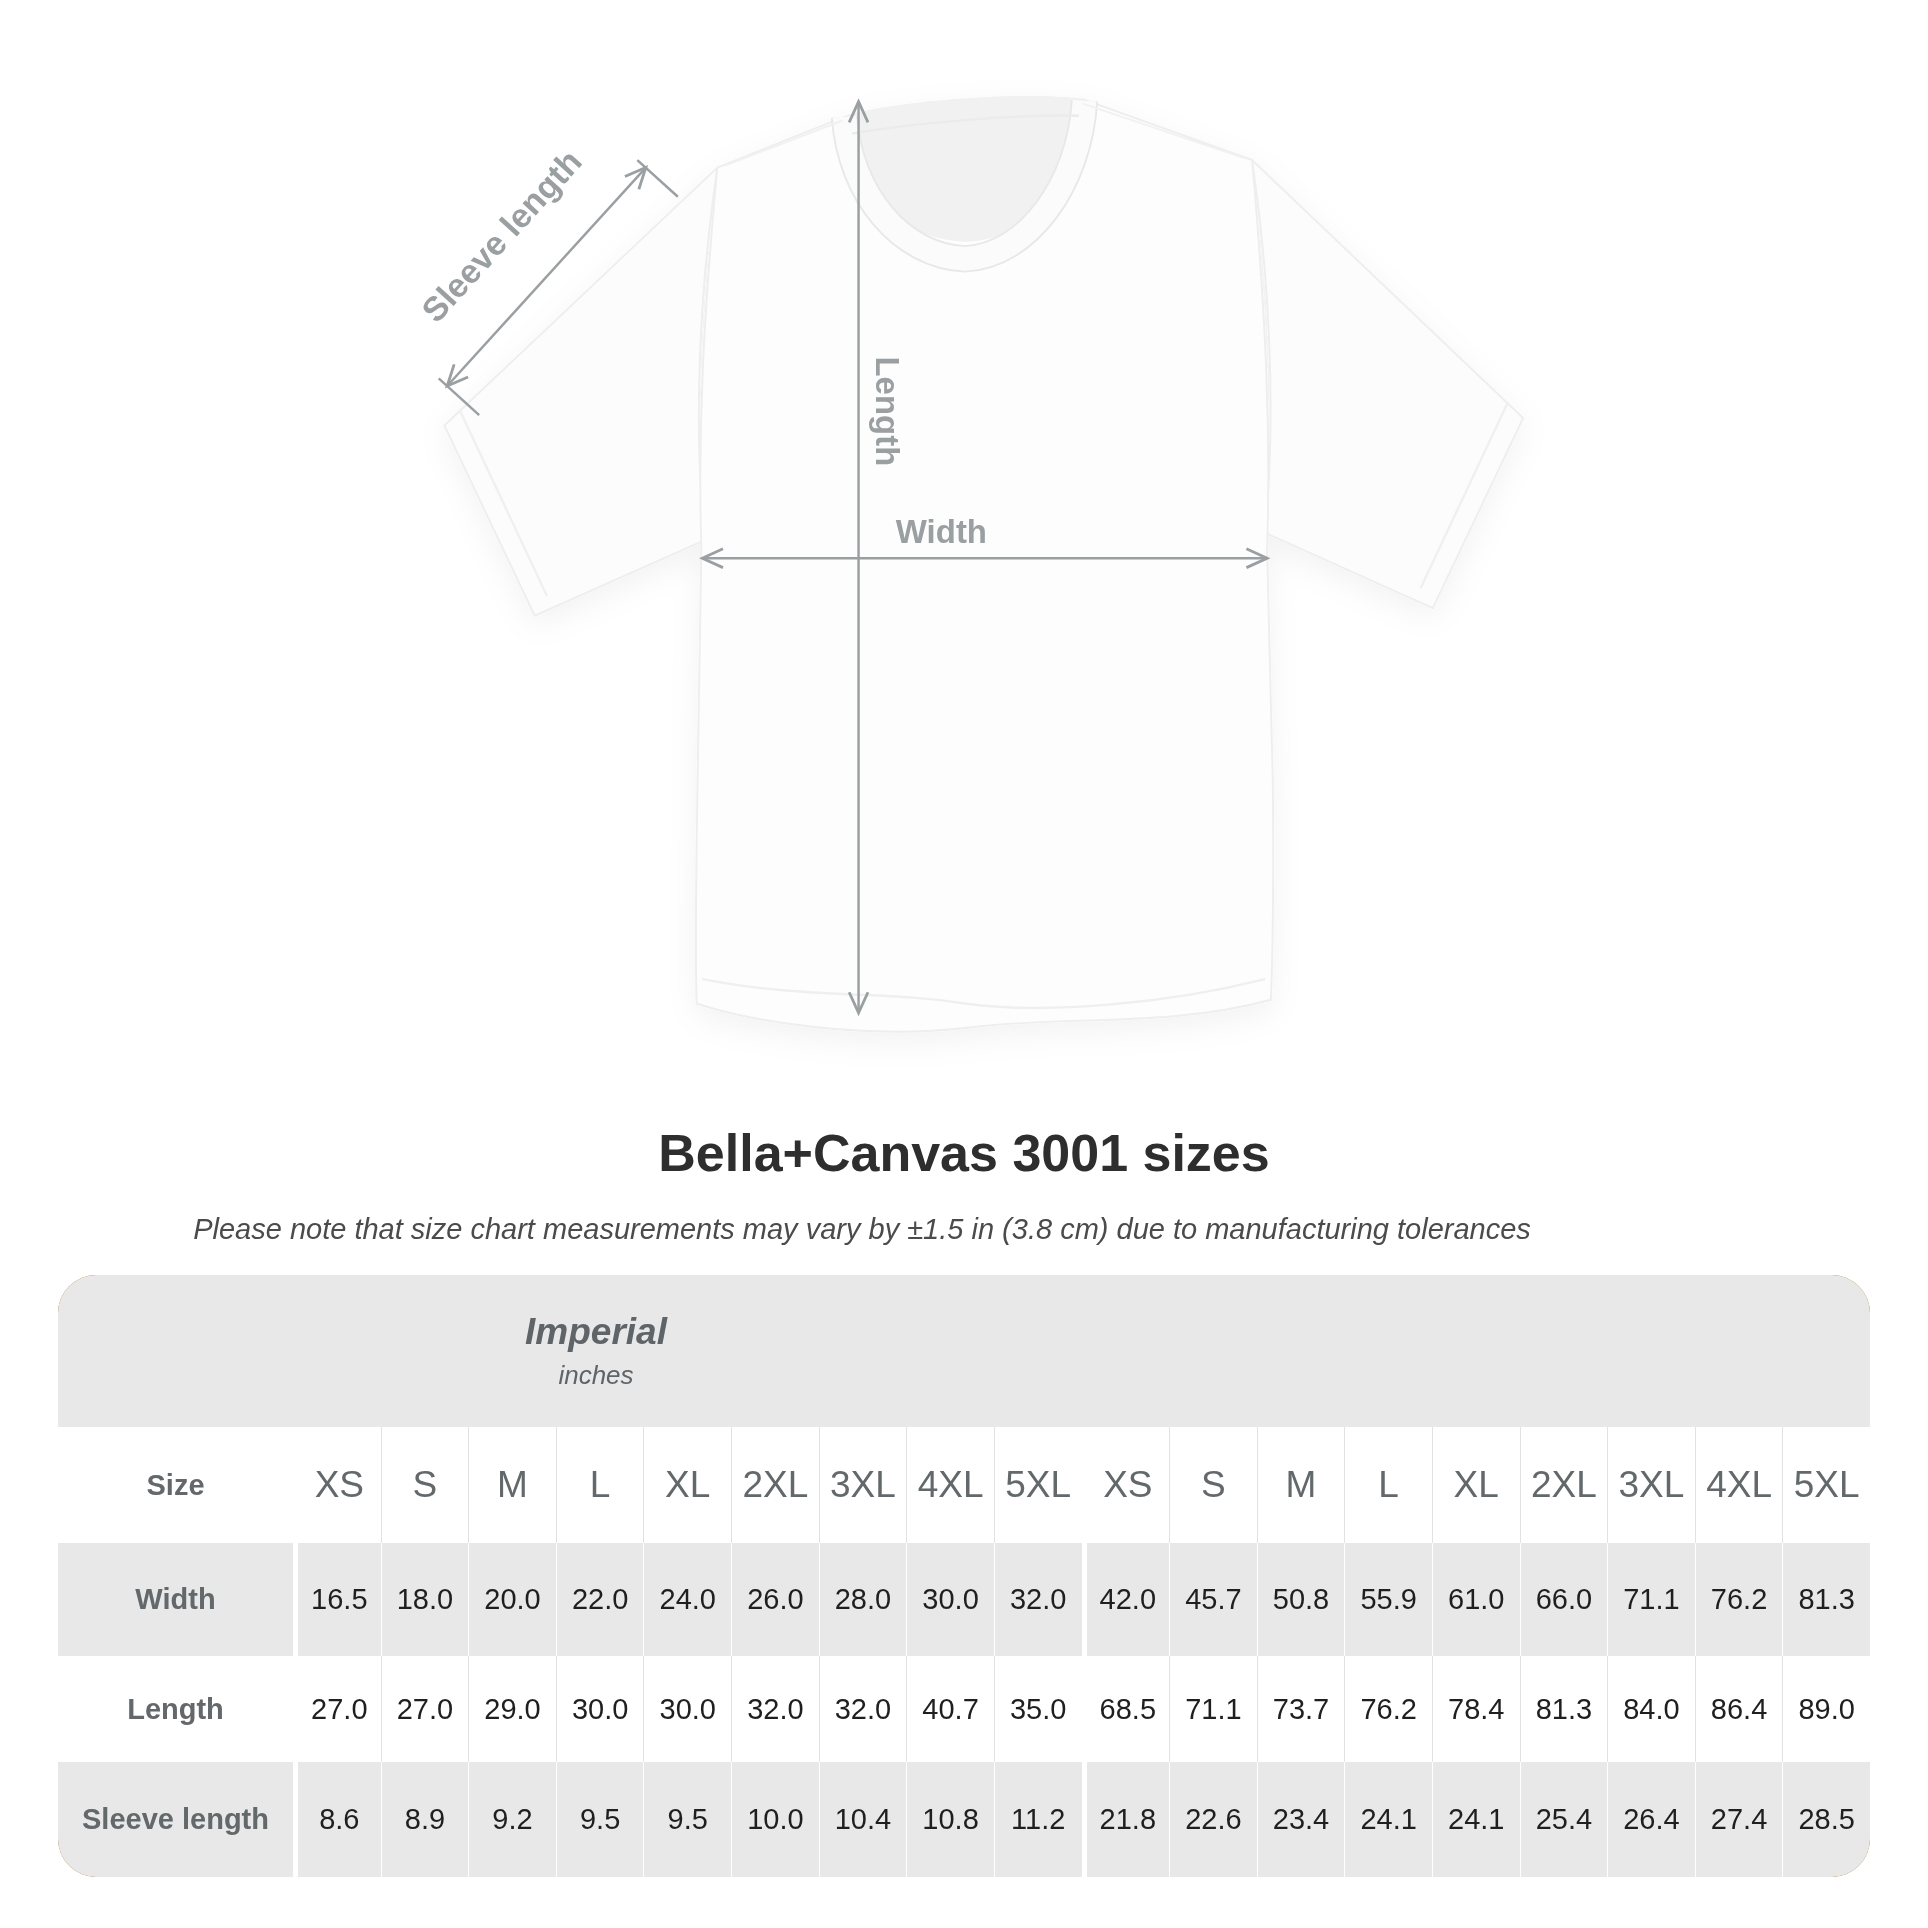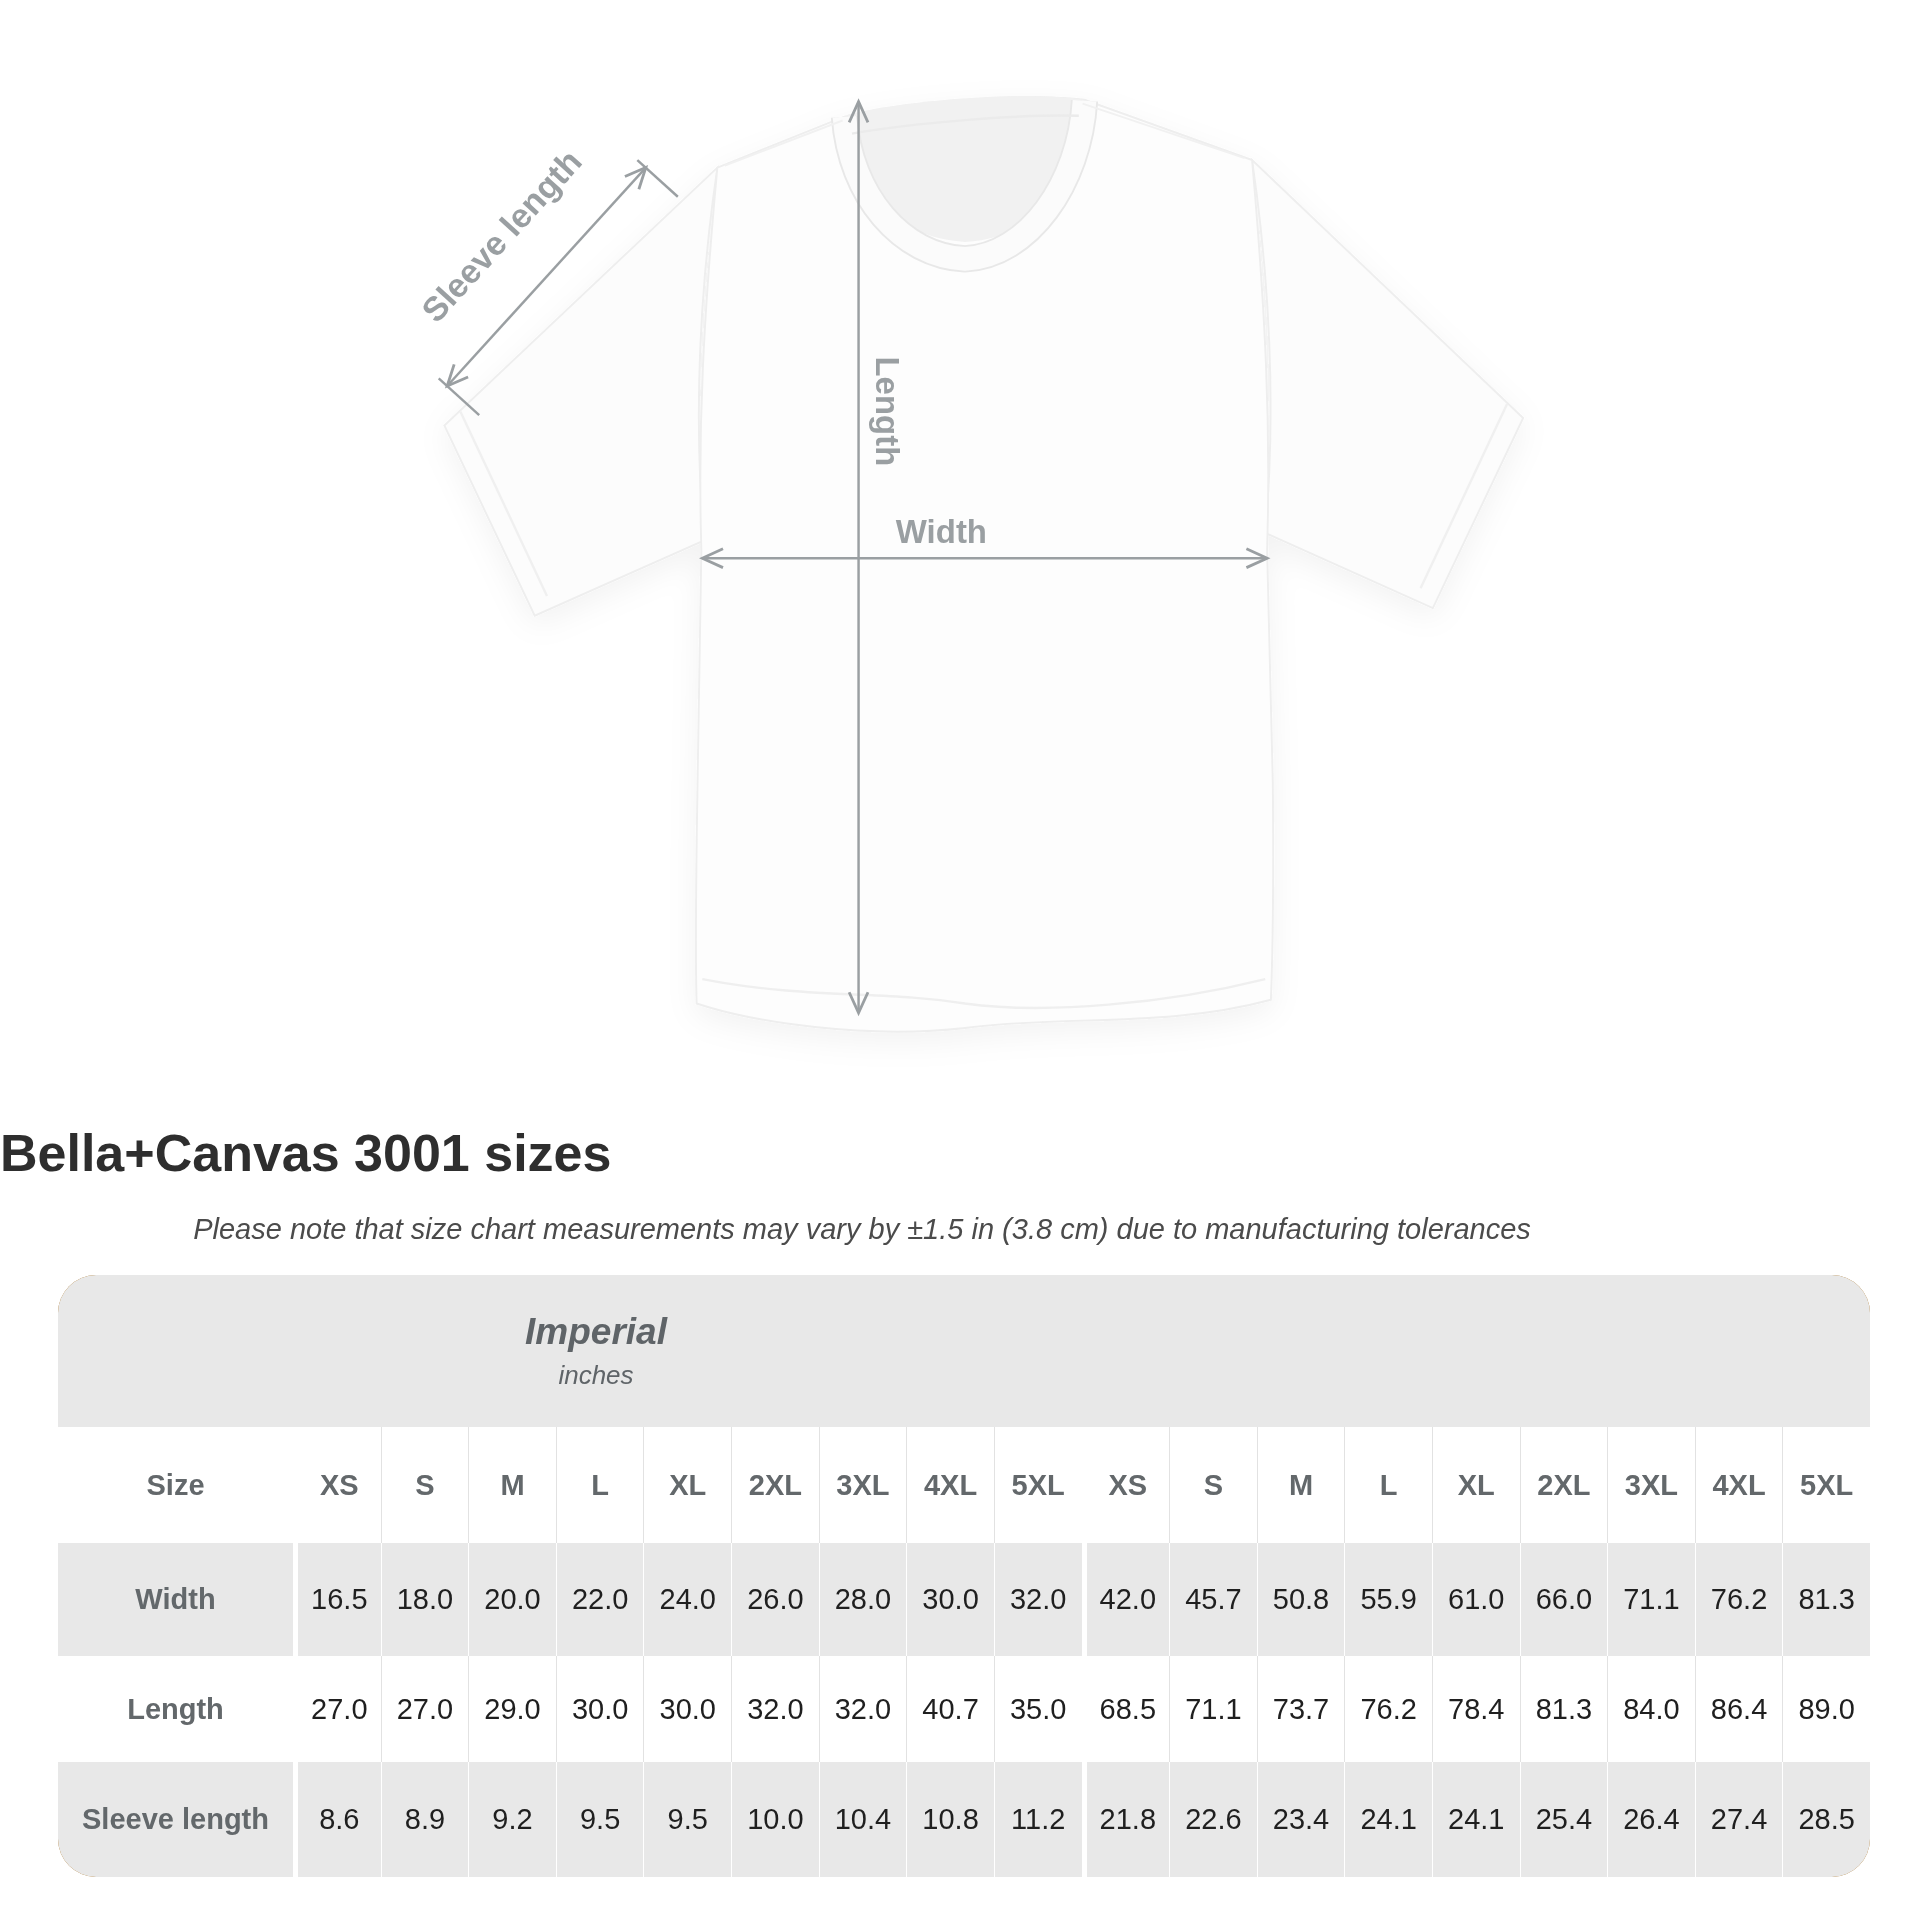--- a/index.html
+++ b/index.html
@@ -1,19 +1,19 @@
 <!DOCTYPE html>
 <html style="font-size:15px"><head>
 <meta charset="utf-8">
 <style>
   html,body{margin:0;padding:0;background:#fff;}
   .stage{position:relative;width:1928px;height:1928px;background:#ffffff;overflow:hidden;
          font-family:"Liberation Sans", sans-serif;}
   .shirt-svg{position:absolute;left:0;top:0;}
-  .page-title{position:absolute;left:0;top:1123px;width:1928px;text-align:left;
+  .page-title{position:absolute;left:0;top:1123px;width:1928px;text-align:center;
               font-size:52px;font-weight:700;color:#2e2e2e;}
   .page-subtitle{position:absolute;left:0;top:1213px;width:1724px;text-align:center;
                  font-size:29px;font-style:italic;color:#4b4b4b;}
   .size-table{position:absolute;left:58px;top:1275px;width:1812px;border-radius:38px;
               overflow:hidden;background:#a16207;}
   .band{height:152px;background:#e8e8e8;display:flex;}
   .bgroup{display:flex;flex-direction:column;align-items:center;justify-content:center;gap:7.5px;}
   .g1{width:1024px;padding-left:52px;box-sizing:border-box;}
   .g2{flex:1;}
   .glabel{font-size:37px;font-weight:700;font-style:italic;color:#5f6468;}
@@ -23,21 +23,21 @@
   .r-w{height:113px;}
   .r-l{height:106px;}
   .r-s{height:115px;}
   .row-gray{background:#e8e8e8;}
   .row-white{background:#ffffff;}
   .cell{display:flex;align-items:center;justify-content:center;}
   .row-white > .cell:not(:first-child){border-left:0.9px solid #e2e2e2;}
   .row-gray  > .cell:not(:first-child){border-left:0.9px solid #ffffff;}
   .row-white > .cell.thick, .row-gray > .cell.thick{border-left:5.6px solid #ffffff;}
   .lab{font-weight:700;color:#63686b;font-size:29px;}
-  .hdr{font-weight:700;color:#63686b;font-size:29px;}
+  .hdr{font-weight:400;color:#63686b;font-size:37px;}
   .val{color:#1f1f1f;font-size:29px;}
   .anno-text{font-weight:700;fill:#9a9fa2;}
 </style>
 </head>
 <body>
 
 <div class="stage">
 
   <svg class="shirt-svg" width="1928" height="1092" viewBox="0 0 2048 1160">
     <defs>

